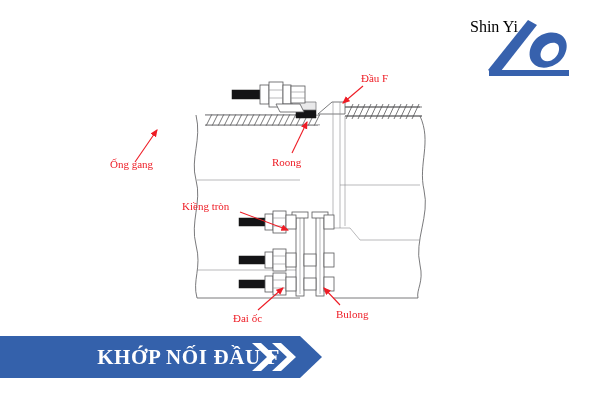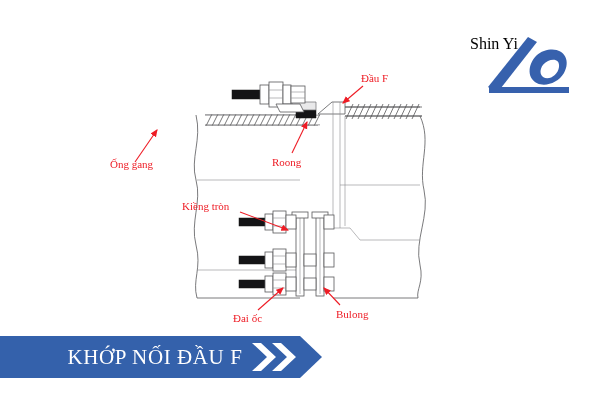--- a/index.html
+++ b/index.html
@@ -15,21 +15,20 @@
     font-family: "Liberation Serif", serif;
   }
 
   
   #brand-logo {
     position: absolute;
     left: 470px;
     top: 18px;
     width: 120px;
     height: 90px;
-    margin-top: 17px;
   }
   #brand-mark {
     position: absolute;
     left: 0; top: 0;
     width: 120px;
     height: 62px;
   }
 
   
   #technical-drawing {
@@ -50,25 +49,25 @@
   }
   #banner-label {
     position: absolute;
     left: 30px;
     top: 0;
     width: 250px;
     height: 56px;
     line-height: 42px;
     color: #ffffff;
     font-family: "Liberation Serif", serif;
-    font-weight: normal;
+    font-weight: bold;
     font-size: 21px;
     letter-spacing: 0.6px;
     white-space: nowrap;
-    text-align: center;
+    text-align: right;
     pointer-events: none;
   }
 
   .callout-text {
     font-family: "Liberation Serif", serif;
     font-size: 11px;
     fill: #ee1c25;
     paint-order: stroke;
   }
   .callout-line {

